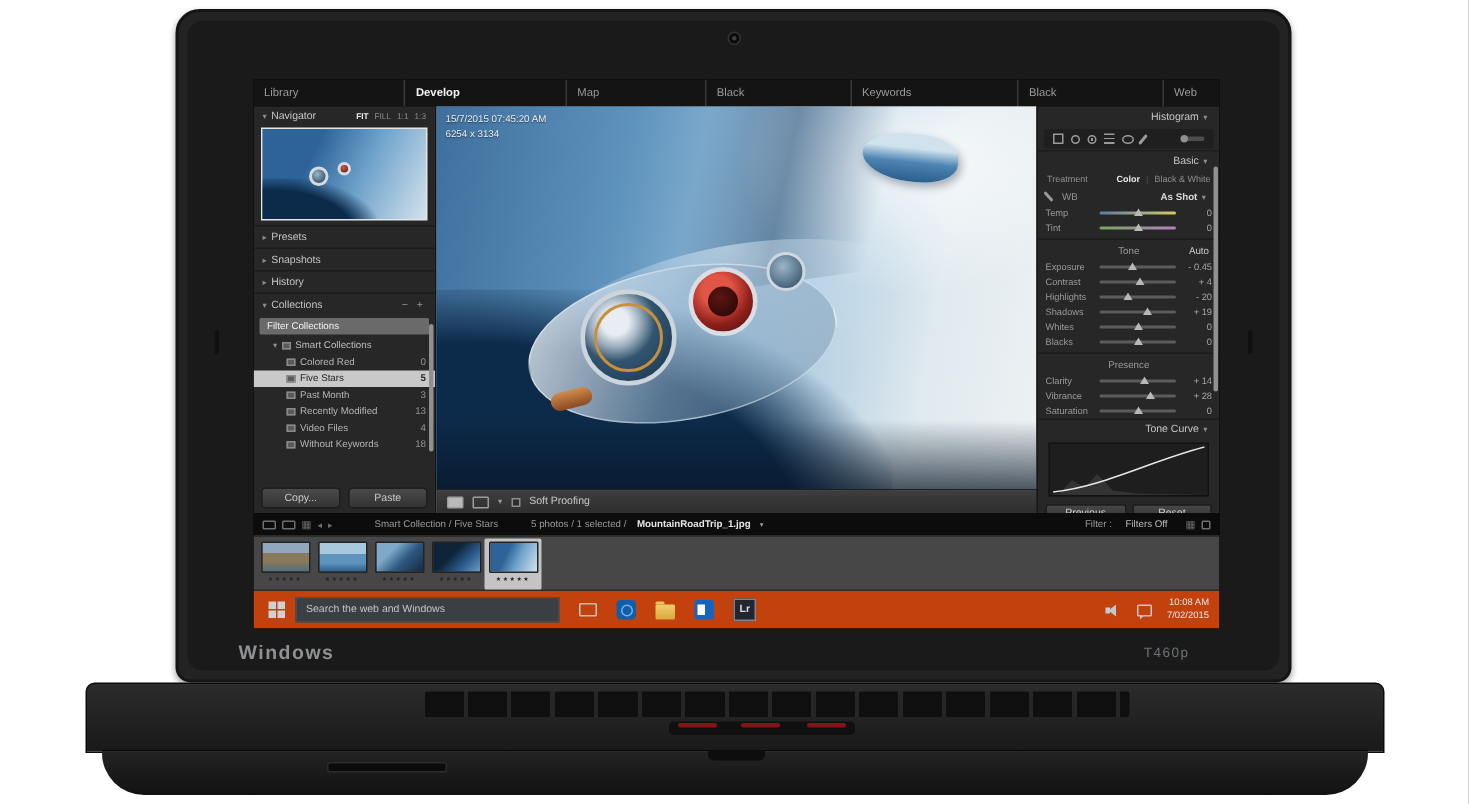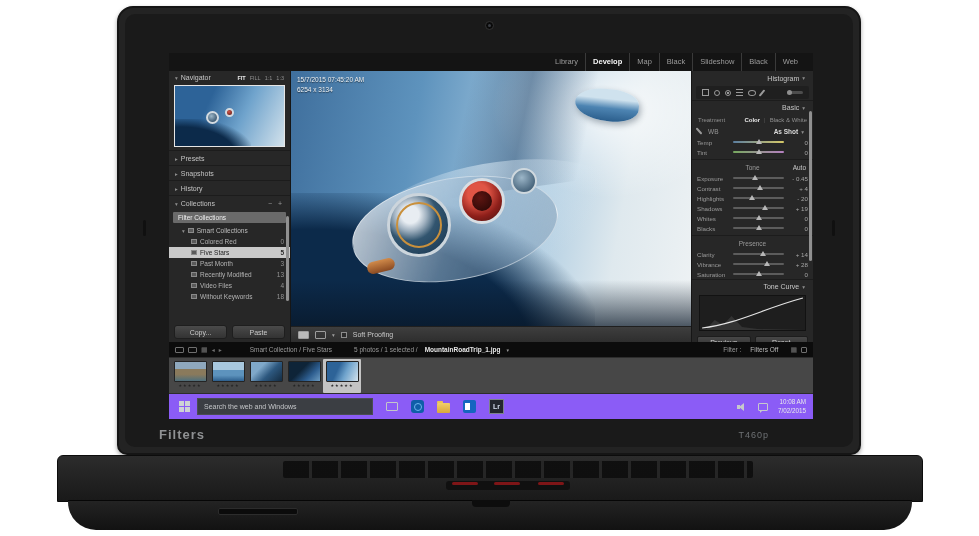--- a/index.html
+++ b/index.html
@@ -6,34 +6,34 @@
   *{box-sizing:border-box;font-family:"Liberation Sans",sans-serif;}
   #page{position:relative;width:979px;height:536px;background:#fff;overflow:hidden;}
 
   
   #lid{position:absolute;left:117px;top:6px;width:744px;height:449px;background:#232323;border:2px solid #151515;border-radius:16px 16px 10px 10px;box-shadow:0 2px 4px rgba(0,0,0,.35);}
   #bezel{position:absolute;inset:6px;background:#1a1a1a;border-radius:10px;}
   #webcam{position:absolute;left:366px;top:13px;width:9px;height:9px;border-radius:50%;background:#0a0a0a;border:1px solid #333;}
   #webcam i{position:absolute;left:2px;top:2px;width:3px;height:3px;border-radius:50%;background:#3b3e44;display:block;}
   .slit{position:absolute;width:3px;height:16px;background:#101010;border-radius:2px;top:212px;}
   #brand{position:absolute;left:40px;bottom:11px;color:#8f9193;font-size:13px;font-weight:bold;letter-spacing:1px;}
-  #model{position:absolute;right:90px;bottom:13px;color:#6f7275;font-size:9px;letter-spacing:1px;text-align:center;}
+  #model{position:absolute;right:66px;bottom:13px;color:#6f7275;font-size:9px;letter-spacing:1px;text-align:center;}
   #deck{position:absolute;left:57px;top:455px;width:866px;height:47px;background:linear-gradient(180deg,#2c2c2c,#191919);border-radius:6px 6px 0 0;border:1px solid #0c0c0c;}
   #keys{position:absolute;left:225px;top:5px;width:470px;height:17px;border-radius:2px;background:repeating-linear-gradient(90deg,#0e0e0e 0 26px,#262626 26px 29px);opacity:.95;}
   #tpstrip{position:absolute;left:388px;top:25px;width:124px;height:9px;background:#101010;border-radius:3px;}
   #tpstrip i{position:absolute;top:1px;width:26px;height:3px;background:#7e1517;border-radius:2px;display:block;}
   #front{position:absolute;left:68px;top:500px;width:844px;height:30px;background:linear-gradient(180deg,#232323,#121212);border-radius:0 0 28px 28px;border-top:1px solid #060606;}
   #slot{position:absolute;left:150px;top:7px;width:80px;height:7px;background:#0b0b0b;border:1px solid #2c2c2c;border-radius:2px;}
   #latch{position:absolute;left:404px;top:-1px;width:38px;height:7px;background:#0d0d0d;border-radius:0 0 4px 4px;}
 
   
   #screen{position:absolute;left:50px;top:45px;width:644px;height:366px;background:#000;overflow:hidden;}
 
   
-  #modbar{position:absolute;left:0;top:0;width:644px;height:18px;background:#141414;display:flex;justify-content:flex-end;align-items:center;padding-right:8px;}
+  #modbar{position:absolute;left:0;top:0;width:644px;height:18px;background:#141414;display:flex;justify-content:space-between;align-items:center;padding-right:8px;}
   .mod{color:#9b9b9b;font-size:7.5px;padding:0 7px;line-height:18px;}
   .mod+.mod{border-left:1px solid #3a3a3a;}
   .mod.active{color:#f6f6f6;font-weight:bold;}
 
   
   #lrbody{position:absolute;left:0;top:18px;width:644px;height:271px;display:flex;}
   #lpanel{width:122px;background:#272727;border-right:1px solid #161616;position:relative;overflow:hidden;}
   #center{width:400px;position:relative;background:#8d9296;}
   #rpanel{width:122px;background:#272727;border-left:1px solid #161616;position:relative;overflow:hidden;}
 
@@ -138,21 +138,21 @@
   .fcell.sel{background:#c4c4c4;border-radius:1px;}
   .fthumb{width:33px;height:21px;border:1px solid #242424;border-radius:1px;}
   .ft1{background:linear-gradient(180deg,#8fa8bd 0 35%,#8a7a5c 35% 65%,#4e6f7c 100%);}
   .ft2{background:linear-gradient(180deg,#a8c8de 0 40%,#5d93bd 40% 70%,#2d5f8d 100%);}
   .ft3{background:linear-gradient(135deg,#7fa8c9 0 30%,#2d587f 60%,#142c42 100%);}
   .ft4{background:linear-gradient(135deg,#0e2438 0 40%,#2d5d8f 70%,#6d9cc2 100%);}
   .ft5{background:linear-gradient(115deg,#2d6398 0 35%,#6fa3cc 60%,#d3e2ec 100%);}
   .fstars{font-size:4px;letter-spacing:1px;color:#232323;margin-top:1px;}
 
   
-  #taskbar{position:absolute;left:0;top:341px;width:644px;height:25px;background:#8b5cf6;display:flex;align-items:center;padding-left:5px;}
+  #taskbar{position:absolute;left:0;top:341px;width:644px;height:25px;background:#c2410c;display:flex;align-items:center;padding-left:5px;}
   #startbtn{width:20px;height:25px;display:flex;align-items:center;justify-content:center;}
   .winlogo{display:grid;grid-template-columns:5px 5px;grid-template-rows:5px 5px;gap:1px;}
   .winlogo i{background:#ced1d5;display:block;}
   #searchbox{margin-left:3px;width:176px;height:17px;background:#3b3e43;border:1px solid #4a4d52;display:flex;align-items:center;}
   #searchbox input{background:transparent;border:none;outline:none;color:#d2d4d6;font-size:7px;padding:0 6px;width:100%;}
   #searchbox input::placeholder{color:#c3c5c8;}
   .tbicon{margin-left:13px;position:relative;}
   .taskview{width:12px;height:9px;border:1px solid #c3c6ca;border-radius:1px;}
   .edge{width:13px;height:13px;border-radius:3px;background:#0f5ea8;position:relative;}
   .edge::after{content:"";position:absolute;left:2.5px;top:2.5px;width:6px;height:6px;border:1.5px solid #6db5ef;border-radius:50%;}
@@ -174,31 +174,31 @@
 
 <div id="page">
 
   <div id="lid">
     <div id="bezel"></div>
     <div id="webcam">
         <i></i>
       </div>
     <div class="slit" style="left:24px;"></div>
     <div class="slit" style="right:24px;"></div>
-    <div id="brand">Filters</div>
+    <div id="brand">Windows</div>
     <div id="model">T460p</div>
 
     <div id="screen">
 
       <div id="modbar">
         <span class="mod">Library</span>
         <span class="mod active">Develop</span>
         <span class="mod">Map</span>
         <span class="mod">Black</span>
-        <span class="mod">Slideshow</span>
+        <span class="mod">Keywords</span>
         <span class="mod">Black</span>
         <span class="mod">Web</span>
       </div>
 
       <div id="lrbody">
 
         <div id="lpanel">
           <div id="navhead">
             <span class="tri-d"></span>
             <span>Navigator</span>

